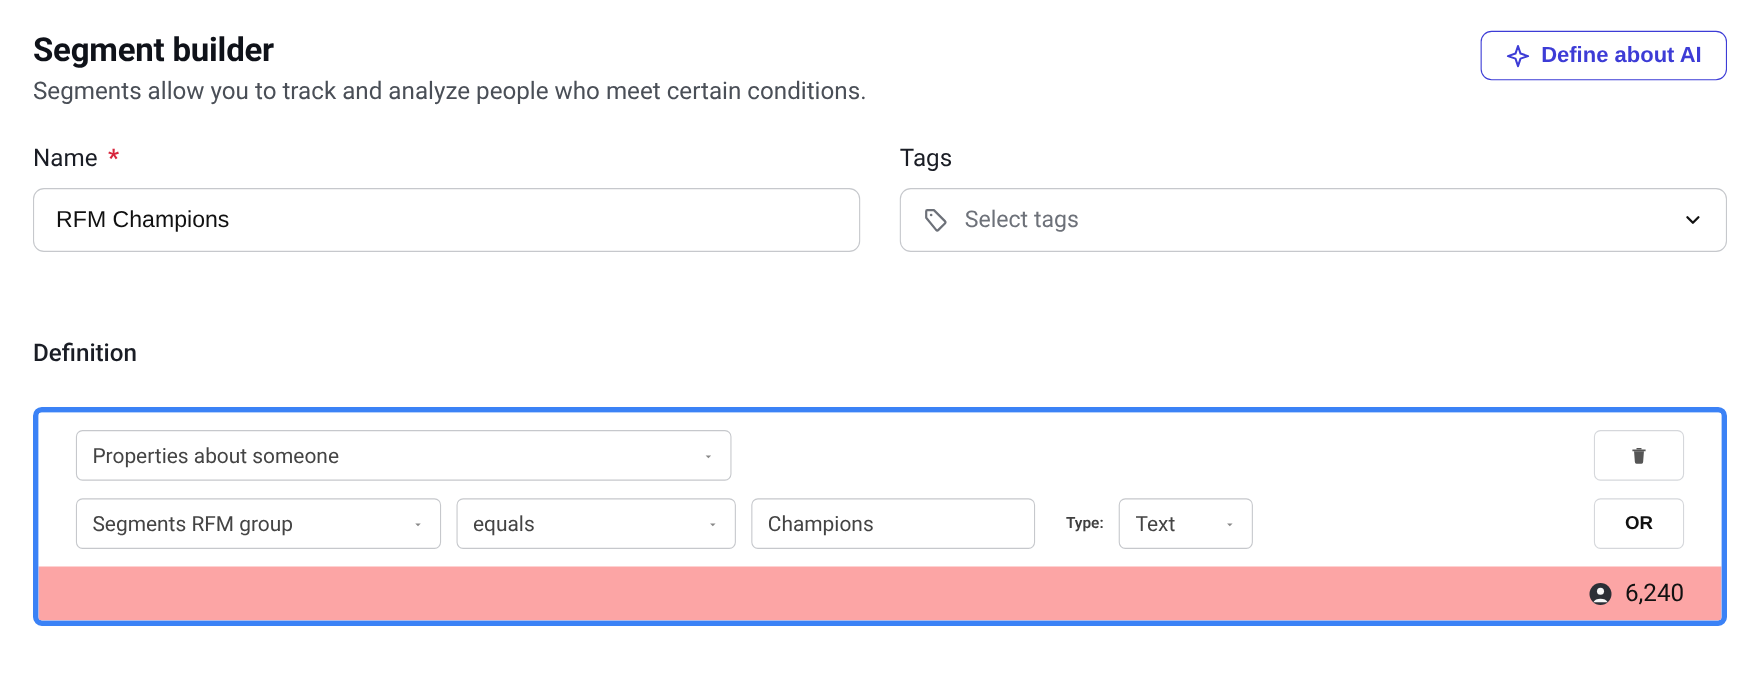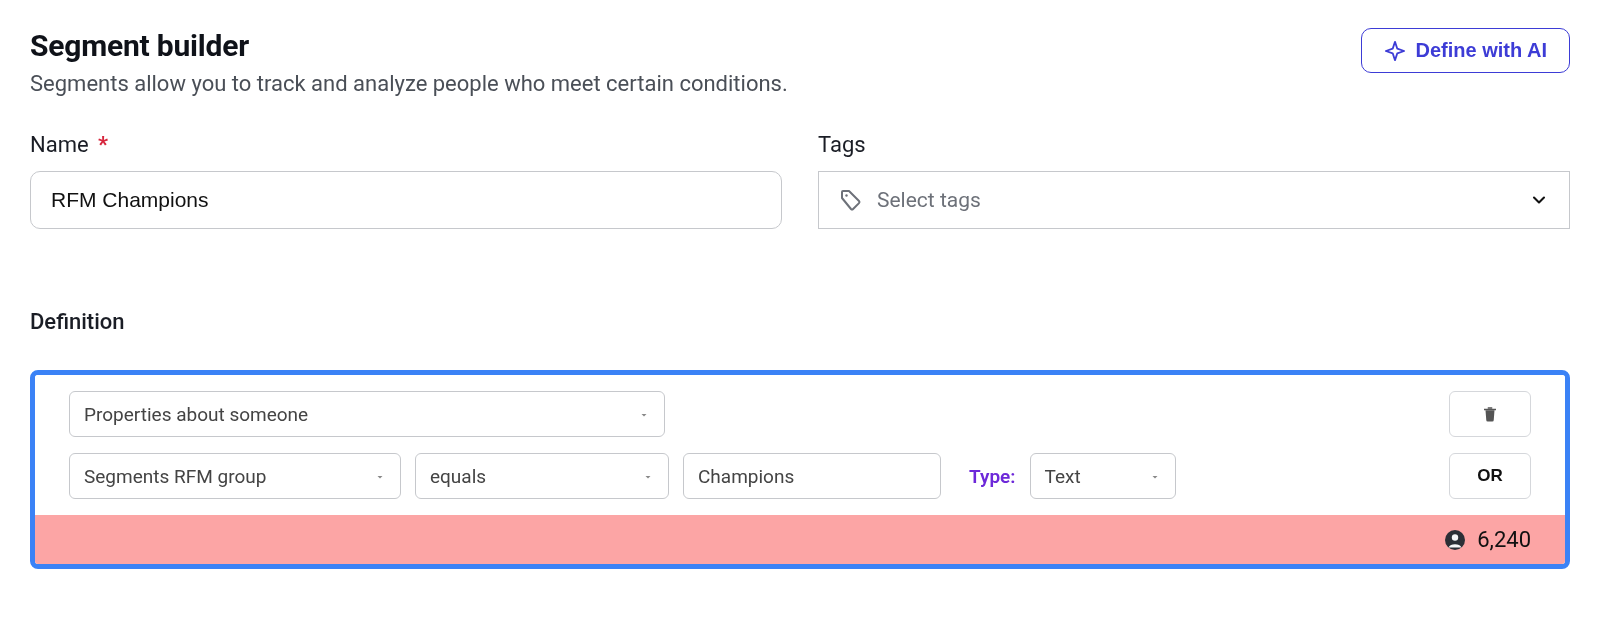--- a/index.html
+++ b/index.html
@@ -65,21 +65,21 @@
       padding: 0 20px;
       font-size: 21px;
       color: #111;
       outline: none;
       background: #fff;
     }
     .tags-select {
       width: 100%;
       height: 58px;
       border: 1px solid #c6c8cc;
-      border-radius: 0;
+      border-radius: 10px;
       padding: 0 20px;
       display: flex;
       align-items: center;
       gap: 14px;
       cursor: pointer;
       background:#fff;
       position: relative;
     }
     .tags-select .placeholder {
       font-size: 21px;
@@ -135,22 +135,22 @@
       position: relative;
     }
     .dd .caret {
       margin-left: auto;
       color: #888;
     }
     .dd.wide { width: 596px; }
     .dd.attr { width: 332px; }
     .dd.op { width: 254px; }
     .dd.val { width: 258px; }
-    .dd.type { width: 146px; text-align: right; }
-    .type-label { font-size: 19px; font-weight: 600; color:#6d28d9; margin-left:14px; }
+    .dd.type { width: 122px; text-align: right; }
+    .type-label { font-size: 14px; font-weight: 600; color:#404040; margin-left:14px; }
     .spacer-flex { flex:1; }
     .icon-btn {
       width: 82px; height: 46px;
       border: 1px solid #d5d7db;
       border-radius: 6px;
       background:#fff;
       display:flex; align-items:center; justify-content:center;
       cursor:pointer;
       color:#555;
     }
@@ -176,21 +176,21 @@
   <div class="header-left">
     <h1 class="page-title">Segment builder</h1>
     <div class="page-subtitle">Segments allow you to track and analyze people who meet certain conditions.</div>
   </div>
   <button class="ai-button">
     <span>
       <svg class="icon" width="22" height="22" viewBox="0 0 24 24" fill="none" stroke="#3d3cd6" stroke-width="2" stroke-linejoin="round" stroke-linecap="round">
         <path d="M12 2 L14.5 9.5 L22 12 L14.5 14.5 L12 22 L9.5 14.5 L2 12 L9.5 9.5 Z"></path>
       </svg>
     </span>
-    <span>Define with AI</span>
+    <span>Define about AI</span>
   </button>
 </div>
 
 <div class="form-row">
   <div class="form-col">
     <label class="field-label">
       <span>Name</span>
       <span class="required-asterisk">*</span>
     </label>
     <input class="text-input" type="text" value="RFM Champions" style="">

